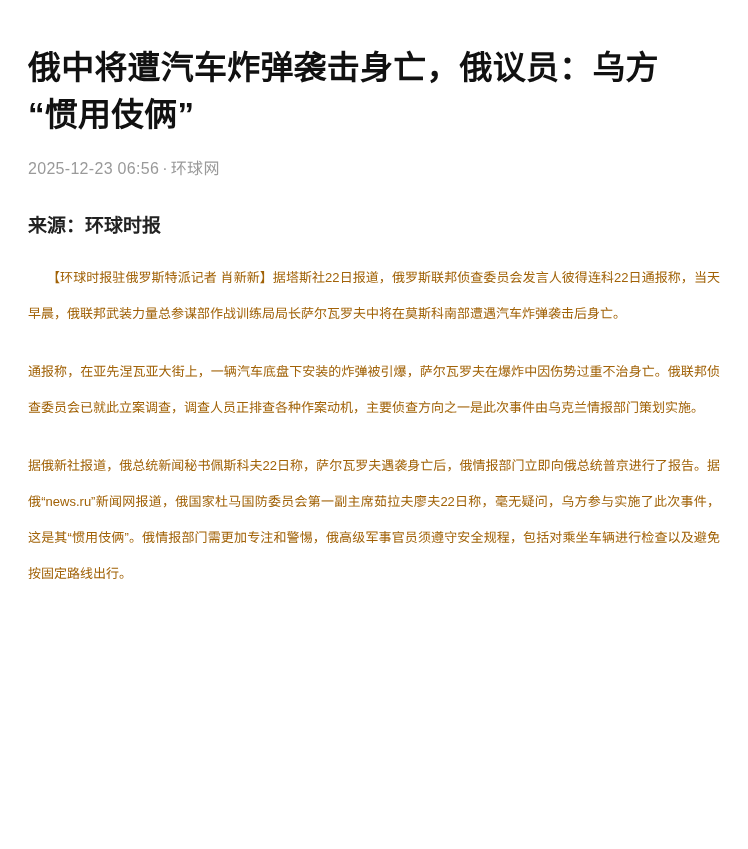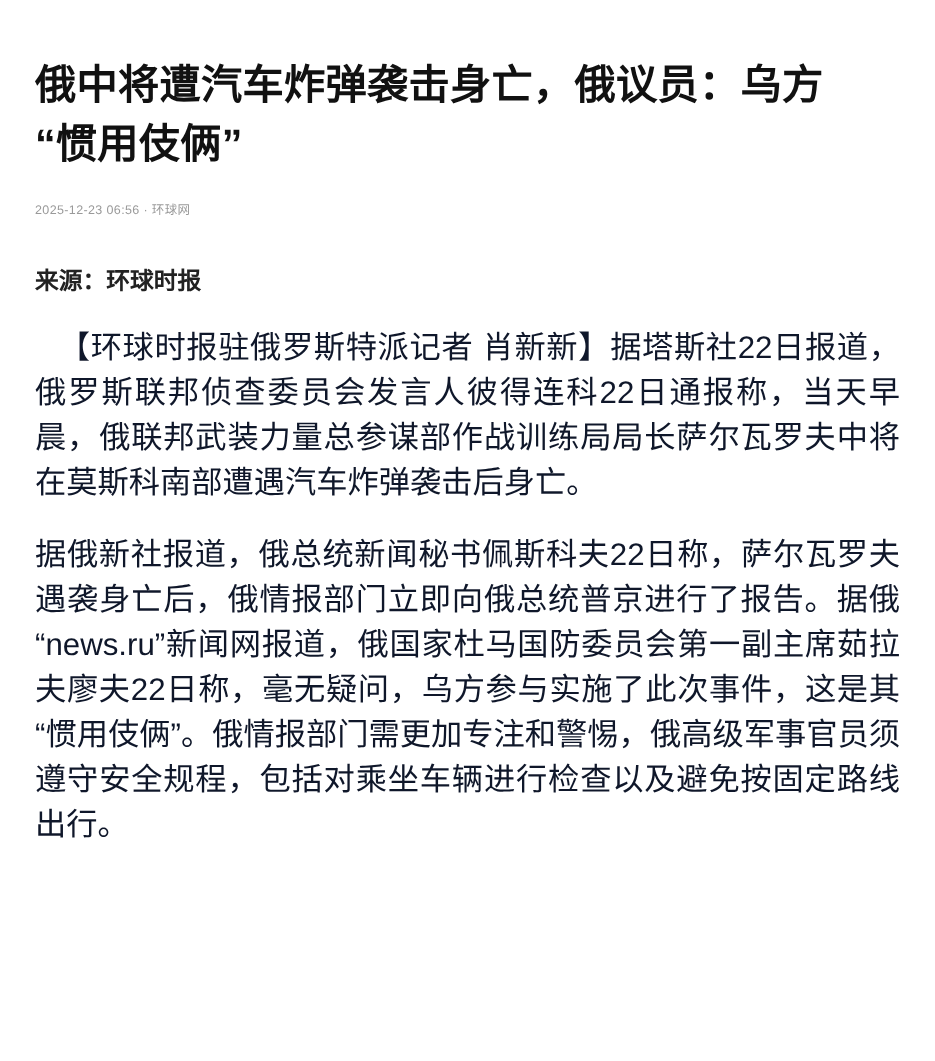--- a/index.html
+++ b/index.html
@@ -27,21 +27,21 @@
     font-size: 33px;
     line-height: 47px;
     font-weight: 700;
     color: #111111;
     letter-spacing: 0.2px;
     max-width: 680px;
   }
 
   .meta-line {
     margin: 21px 0 0 0;
-    font-size: 10px;
+    font-size: 16px;
     line-height: 20px;
     color: #9a9a9a;
     font-weight: 400;
     letter-spacing: 0.3px;
   }
 
   .meta-sep {
     padding: 0 3px;
     color: #9a9a9a;
   }
@@ -53,23 +53,23 @@
     color: #222222;
     font-weight: 700;
   }
 
   .body-copy {
     margin-top: 20px;
   }
 
   .para {
     margin: 0 0 22px 0;
-    font-size: 25px;
+    font-size: 13px;
     line-height: 36px;
-    color: #0f172a;
+    color: #a16207;
     font-weight: 400;
     text-align: justify;
     text-justify: inter-character;
     text-indent: 0;
     max-width: 692px;
   }
 
   .para.indented {
     text-indent: 19px;
   }
@@ -86,16 +86,17 @@
   <h1 class="headline">俄中将遭汽车炸弹袭击身亡，俄议员：乌方“惯用伎俩”</h1>
 
   <div class="meta-line">
     <span>2025-12-23 06:56</span><span class="meta-sep">·</span><span>环球网</span>
   </div>
 
   <div class="source-line">来源：环球时报</div>
 
   <div class="body-copy">
     <p class="para indented">【环球时报驻俄罗斯特派记者 肖新新】据塔斯社22日报道，俄罗斯联邦侦查委员会发言人彼得连科22日通报称，当天早晨，俄联邦武装力量总参谋部作战训练局局长萨尔瓦罗夫中将在莫斯科南部遭遇汽车炸弹袭击后身亡。</p>
+    <p class="para">通报称，在亚先涅瓦亚大街上，一辆汽车底盘下安装的炸弹被引爆，萨尔瓦罗夫在爆炸中因伤势过重不治身亡。俄联邦侦查委员会已就此立案调查，调查人员正排查各种作案动机，主要侦查方向之一是此次事件由乌克兰情报部门策划实施。</p>
     <p class="para">据俄新社报道，俄总统新闻秘书佩斯科夫22日称，萨尔瓦罗夫遇袭身亡后，俄情报部门立即向俄总统普京进行了报告。据俄“news.ru”新闻网报道，俄国家杜马国防委员会第一副主席茹拉夫廖夫22日称，毫无疑问，乌方参与实施了此次事件，这是其“惯用伎俩”。俄情报部门需更加专注和警惕，俄高级军事官员须遵守安全规程，包括对乘坐车辆进行检查以及避免按固定路线出行。</p>
   </div>
 
 </div>
 
 </body></html>

